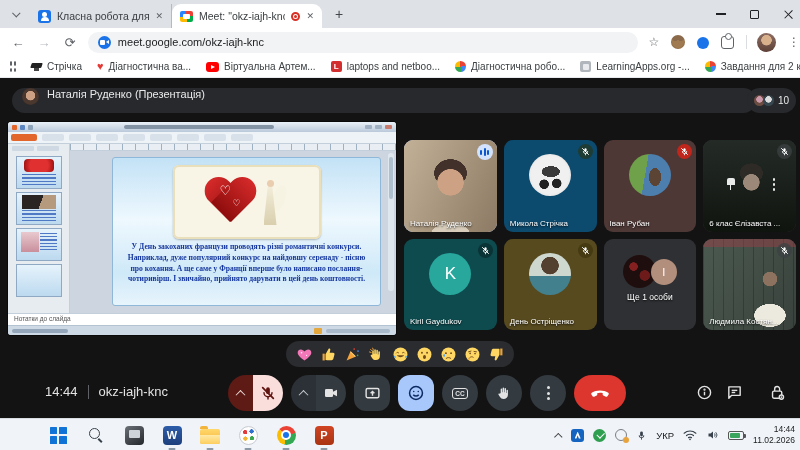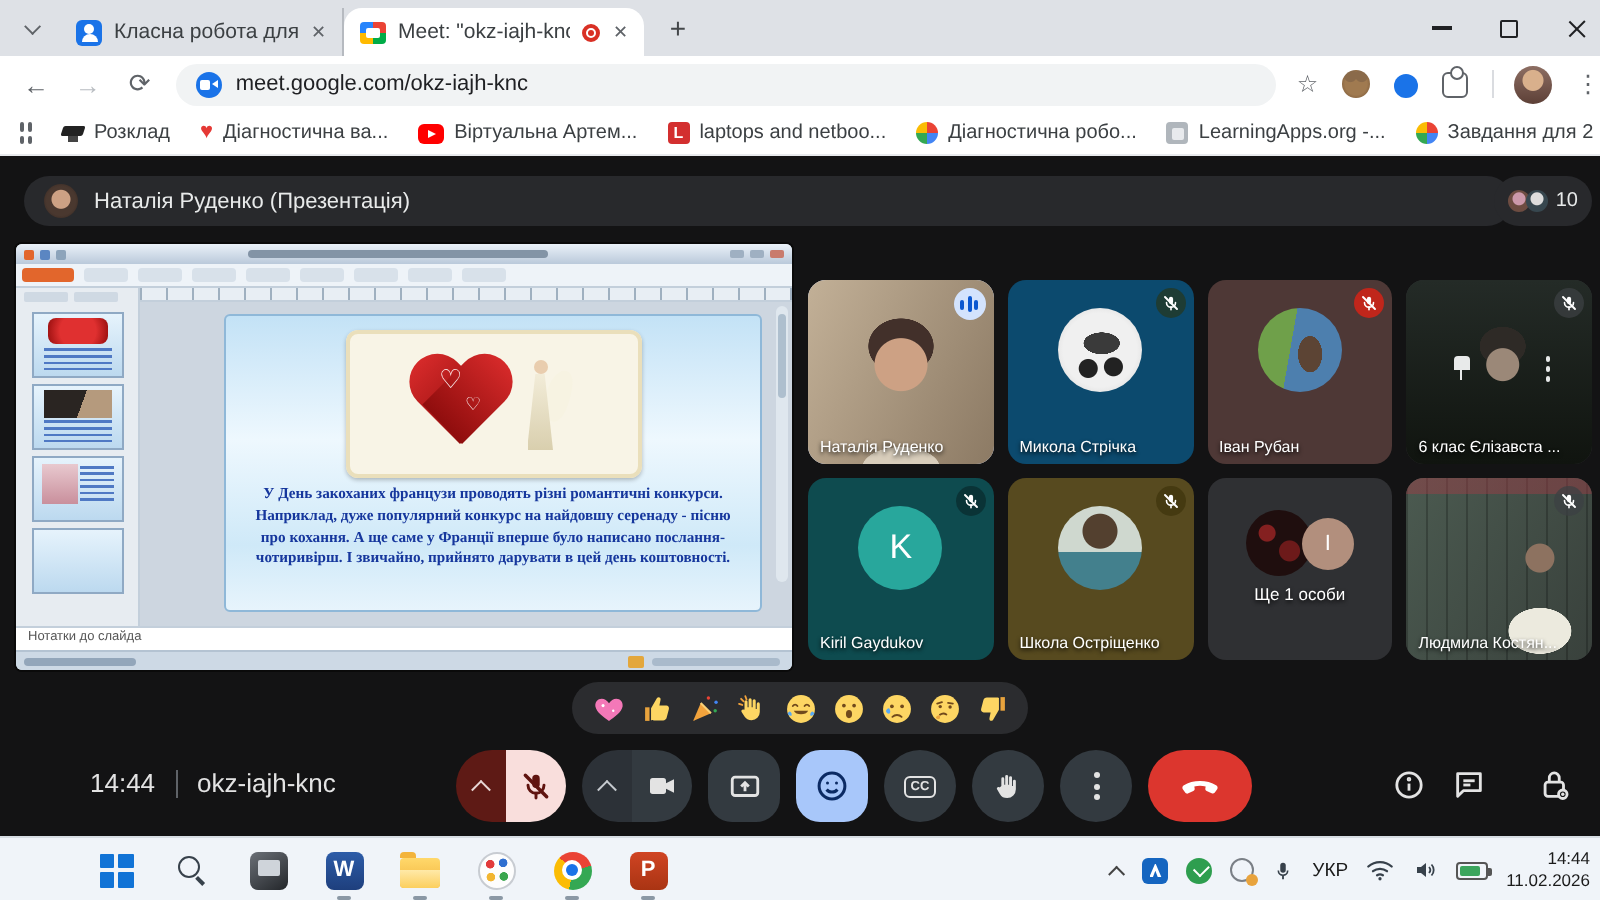--- a/index.html
+++ b/index.html
@@ -64,21 +64,21 @@
   .ic-yt { background:#f00; border-radius:3px; position:relative; width:13px; height:10px; margin-top:1px; }
   .ic-yt::before { content:""; position:absolute; left:4.5px; top:2.5px; border-left:4px solid #fff; border-top:2.5px solid transparent; border-bottom:2.5px solid transparent; }
   .ic-L { background:#d32f2f; border-radius:2px; color:#fff; font-size:8px; font-weight:bold; display:flex; align-items:center; justify-content:center; width:11px; height:11px; }
   .ic-pin { border-radius:50%; background:conic-gradient(#ea4335 0 25%, #4285f4 25% 50%, #34a853 50% 75%, #fbbc04 75%); }
   .ic-gray { background:#b0b6bc; border-radius:2px; position:relative; }
   .ic-gray::before { content:""; position:absolute; inset:2.5px; background:#e8eaed; border-radius:1px; }
   .bm-sep { width:1px; height:13px; background:#dadce0; margin-left:12px; }
 
   
   .meet { position:absolute; top:78px; left:0; width:800px; height:340px; background:#131314; }
-  .banner { position:absolute; left:12px; top:10px; width:744px; height:25px; border-radius:13px; background:#28292c; display:flex; align-items:center; gap:8px; padding:0 10px; }
+  .banner { position:absolute; left:12px; top:10px; width:744px; height:25px; border-radius:13px; background:#28292c; display:flex; gap:8px; padding:0 10px; }
   .banner-ava { width:17px; height:17px; border-radius:50%;
     background:radial-gradient(circle at 50% 45%, #cda184 0 4.5px, transparent 5px), radial-gradient(circle, #4a382f 0 60%, #2e231d 100%); }
   .banner-txt { font-size:11px; color:#e8eaea; }
   .count-pill { position:absolute; right:4px; top:10px; height:25px; border-radius:13px; background:#28292c; display:flex; align-items:center; padding:0 7px; gap:4px; }
   .cp-a1 { width:11px; height:11px; border-radius:50%; background:radial-gradient(circle at 50% 40%, #c9a 0 3px, #6d4c41 3.5px); }
   .cp-a2 { width:11px; height:11px; border-radius:50%; margin-left:-6px; background:radial-gradient(circle at 50% 40%, #ddd 0 3px, #37474f 3.5px); }
   .cp-num { font-size:10px; color:#e8eaea; }
 
   
   .ppt { position:absolute; left:8px; top:44px; width:388px; height:213px; background:#cfd9e3; border-radius:3px; overflow:hidden; box-shadow:0 0 0 1px #0a0a0a; }
@@ -303,21 +303,21 @@
 
   <div class="bmbar">
     <span class="apps-grid">
         <i></i>
         <i></i>
         <i></i>
         <i></i>
       </span>
     <span class="bm">
         <span class="bm-ic ic-cap"></span>
-        <span>Розклад</span>
+        <span>Стрічка</span>
       </span>
     <span class="bm">
         <span class="bm-ic ic-heart">♥</span>
         <span>Діагностична ва...</span>
       </span>
     <span class="bm">
         <span class="bm-ic ic-yt"></span>
         <span>Віртуальна Артем...</span>
       </span>
     <span class="bm">
@@ -486,21 +486,21 @@
       <div class="tile t6">
         <div class="ava ava-artem"></div>
         <div class="badge">
             <svg viewBox="0 0 24 24" fill="none" stroke="currentColor" stroke-width="2.2" stroke-linecap="round">
               <rect x="9.2" y="3.5" width="5.6" height="10" rx="2.8" fill="currentColor" stroke="none"></rect>
               <path d="M6 11.5a6 6 0 0 0 12 0"></path>
               <path d="M12 17.5V21"></path>
               <path d="M4 4l16 16" stroke-width="2.6"></path>
             </svg>
           </div>
-        <span class="tname">Школа Остріщенко</span>
+        <span class="tname">День Остріщенко</span>
       </div>
       <div class="tile t7">
         <div class="duo">
           <span class="duo-1"></span>
           <span class="duo-2">I</span>
         </div>
         <span class="tname">Ще 1 особи</span>
       </div>
       <div class="tile t8">
         <div class="vid"></div>

